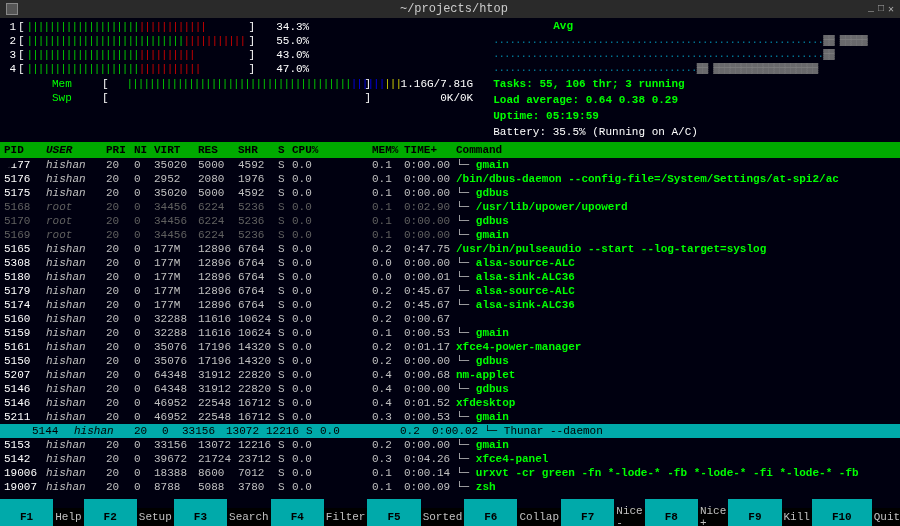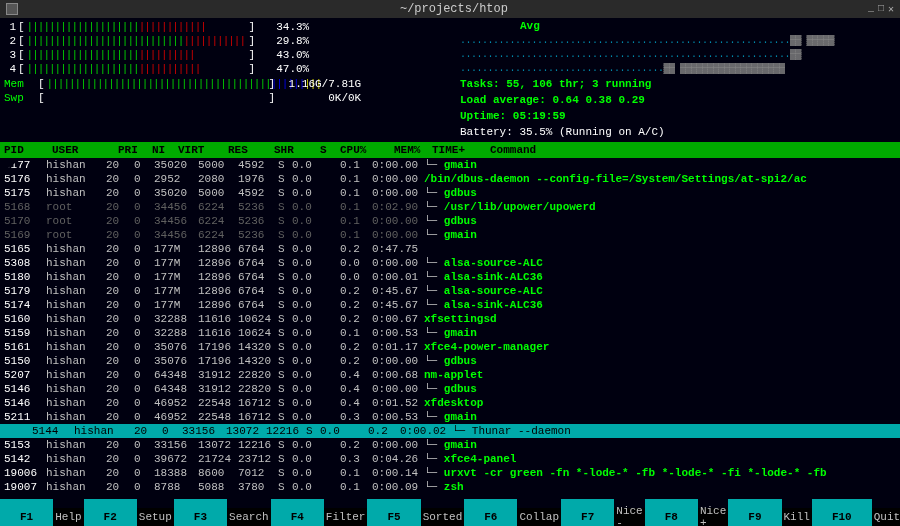--- a/index.html
+++ b/index.html
@@ -74,22 +74,23 @@
       width: 220px;
       height: 12px;
       overflow: hidden;
     }
     .bar-green { color: #00cc00; letter-spacing: -1px; font-size: 11px; }
     .bar-red { color: #cc0000; letter-spacing: -1px; font-size: 11px; }
     .cpu-val { color: #fff; font-size: 11px; margin-left: 4px; width: 48px; text-align: right; }
     .mem-row {
       display: flex;
       align-items: center;
-      gap: 2px;
+      gap: 18px;
       height: 14px;
+      margin-left: 48px;
     }
     .mem-label { color: #00ff00; font-size: 11px; width: 32px; }
     .mem-bar-container { width: 220px; height: 12px; display: flex; align-items: center; }
     .bar-blue { color: #0000ee; letter-spacing: -1px; font-size: 11px; }
     .bar-yellow { color: #cccc00; letter-spacing: -1px; font-size: 11px; }
     .mem-val { color: #fff; font-size: 11px; margin-left: 4px; width: 80px; text-align: right; }
     #right-metrics {
       flex: 1;
       display: flex;
       flex-direction: column;
@@ -101,32 +102,31 @@
     #process-header {
       background: #00aa00;
       color: #000;
       font-weight: bold;
       display: flex;
       padding: 0 4px;
       height: 16px;
       align-items: center;
       flex-shrink: 0;
       font-size: 11px;
-      gap: 6px;
     }
     .col-pid { width: 42px; }
-    .col-user { width: 60px; }
+    .col-user { width: 60px; font-style: italic; }
     .col-pri { width: 28px; }
     .col-ni { width: 20px; }
     .col-virt { width: 44px; }
     .col-res { width: 40px; }
     .col-shr { width: 40px; }
     .col-s { width: 14px; }
     .col-cpu { width: 48px; }
-    .col-mem { width: 32px; }
+    .col-mem { width: 32px; margin-left: 32px; }
     .col-time { width: 52px; }
     .col-cmd { flex: 1; }
     #process-list {
       flex: 1;
       overflow: hidden;
       display: flex;
       flex-direction: column;
       border-radius: 32px;
     }
     .proc-row {
@@ -218,21 +218,21 @@
     <span class="cpu-val">34.3%</span>
   </div>
               <div class="cpu-row">
     <span class="cpu-label">2</span>
     <span class="bar-bracket">[</span>
     <span class="bar-container">
       <span class="bar-green">||||||||||||||||||||||||||||</span>
                   <span class="bar-red">|||||||||||||||</span>
     </span>
     <span class="bar-bracket">]</span>
-    <span class="cpu-val">29.8%</span>
+    <span class="cpu-val">55.0%</span>
   </div>
               <div class="cpu-row">
     <span class="cpu-label">3</span>
     <span class="bar-bracket">[</span>
     <span class="bar-container">
       <span class="bar-green">||||||||||||||||||||</span>
                   <span class="bar-red">||||||||||</span>
     </span>
     <span class="bar-bracket">]</span>
     <span class="cpu-val">43.0%</span>
@@ -396,20 +396,21 @@
     <div class="col-user">hishan</div>
     <div class="col-pri">20</div>
     <div class="col-ni">0</div>
     <div class="col-virt">177M</div>
     <div class="col-res">12896</div>
     <div class="col-shr">6764</div>
     <div class="col-s">S</div>
     <div class="col-cpu">0.0</div>
     <div class="col-mem">0.2</div>
     <div class="col-time">0:47.75</div>
+    <div class="col-cmd" style="overflow:hidden;white-space:nowrap;text-overflow:ellipsis;"><span class="cmd-green">/usr/bin/pulseaudio --start --log-target=syslog</span></div>
   </div>
           <div class="proc-row">
     <div class="col-pid">5308</div>
     <div class="col-user">hishan</div>
     <div class="col-pri">20</div>
     <div class="col-ni">0</div>
     <div class="col-virt">177M</div>
     <div class="col-res">12896</div>
     <div class="col-shr">6764</div>
     <div class="col-s">S</div>
@@ -465,21 +466,20 @@
     <div class="col-user">hishan</div>
     <div class="col-pri">20</div>
     <div class="col-ni">0</div>
     <div class="col-virt">32288</div>
     <div class="col-res">11616</div>
     <div class="col-shr">10624</div>
     <div class="col-s">S</div>
     <div class="col-cpu">0.0</div>
     <div class="col-mem">0.2</div>
     <div class="col-time">0:00.67</div>
-    <div class="col-cmd" style="overflow:hidden;white-space:nowrap;text-overflow:ellipsis;"><span class="cmd-green">xfsettingsd</span></div>
   </div>
           <div class="proc-row">
     <div class="col-pid">5159</div>
     <div class="col-user">hishan</div>
     <div class="col-pri">20</div>
     <div class="col-ni">0</div>
     <div class="col-virt">32288</div>
     <div class="col-res">11616</div>
     <div class="col-shr">10624</div>
     <div class="col-s">S</div>

